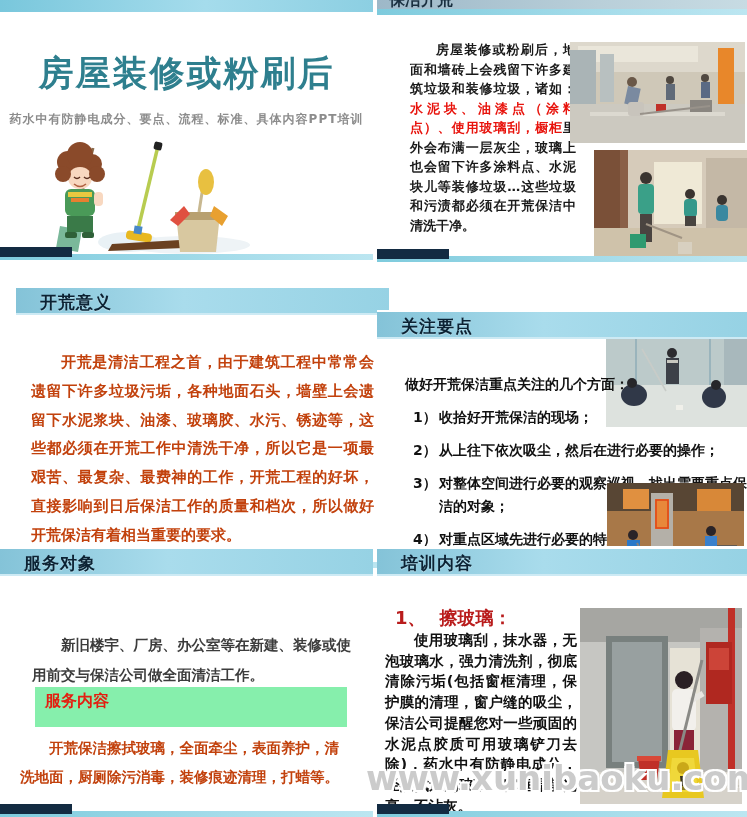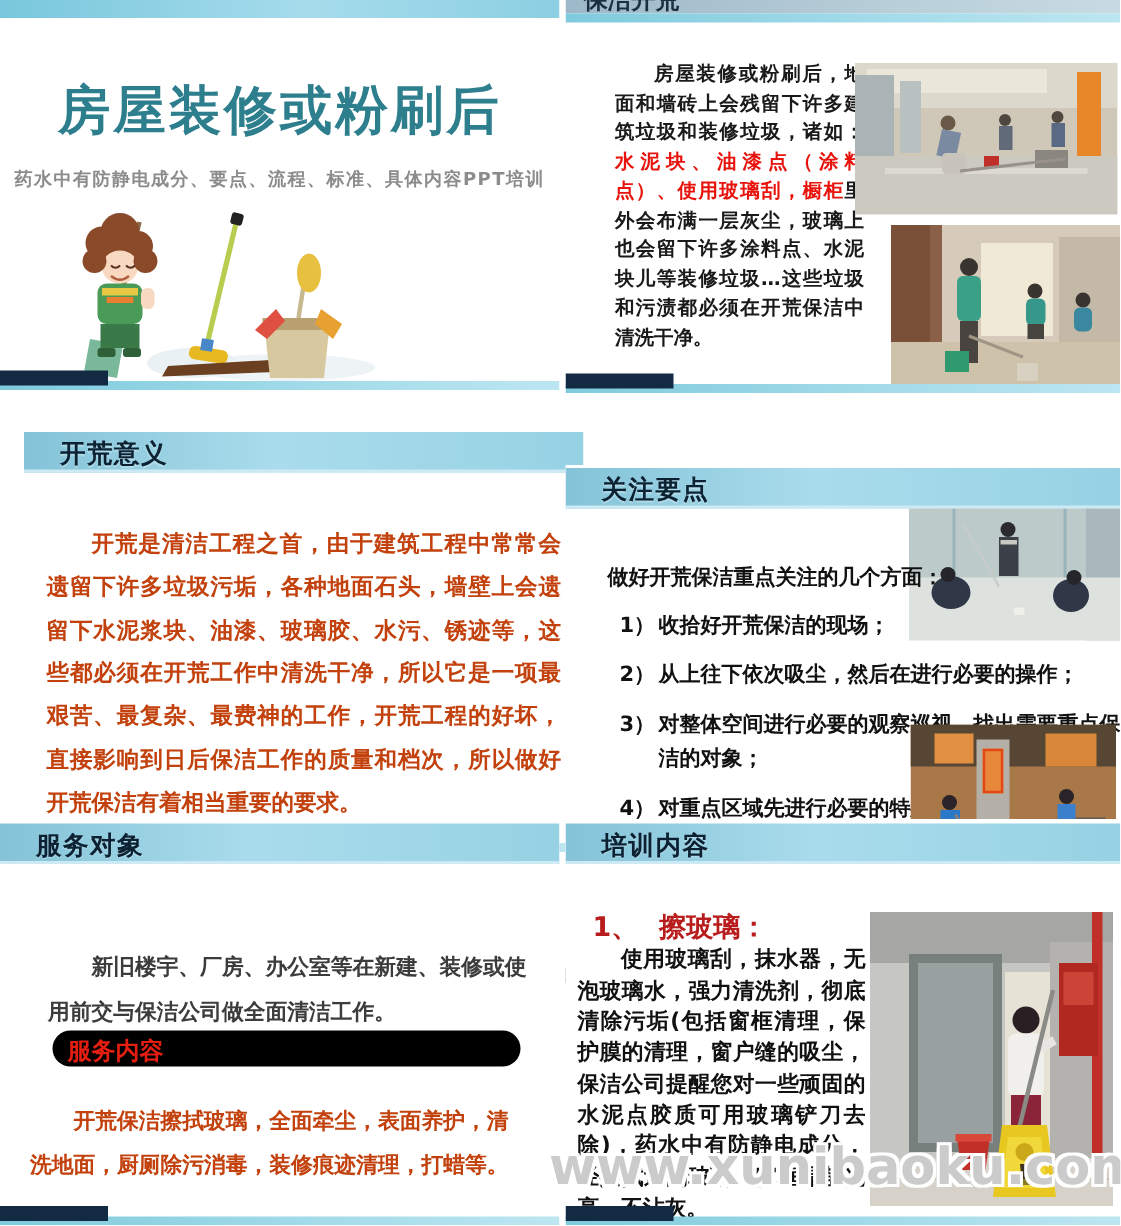--- a/index.html
+++ b/index.html
@@ -56,21 +56,21 @@
   .kp-intro{position:absolute;left:28px;top:66px;font-size:14px;font-weight:700;color:#111;}
   .kp-list{position:absolute;left:36px;top:96px;width:336px;}
   .kp-item{display:flex;margin-bottom:10px;font-size:14px;font-weight:700;color:#111;line-height:1.65;}
   .kp-item .num{flex:0 0 26px;}
   .kp-item .txt{flex:1;}
   .kp-item.narrow .txt{max-width:212px;}
 
   
   .sv-body{position:absolute;left:20px;width:332px;top:72px;font-size:14.5px;font-weight:700;
          color:#3c3c3c;line-height:2.1;text-indent:2em;margin:12px;}
-  .sv-band{position:absolute;left:35px;top:141px;width:312px;height:24px;background:#000000;border-radius:12px;}
+  .sv-band{position:absolute;left:35px;top:141px;width:312px;height:40px;background:#86efac;}
   .sv-band span{position:absolute;left:10px;top:4px;font-size:16px;font-weight:800;color:#e41e10;}
   .sv-body2{position:absolute;left:20px;width:332px;top:188px;font-size:14.5px;font-weight:700;
          color:#c2410c;line-height:2.0;text-indent:2em;margin:0;}
 
   
   .tr-item-head{position:absolute;left:18px;top:60px;font-size:18px;font-weight:800;color:#b91c1c;}
   .tr-item-head .no{margin-right:14px;}
   .tr-body{position:absolute;left:8px;top:84px;width:192px;font-size:14.5px;font-weight:800;
          color:#111;line-height:1.43;text-indent:2em;margin:0;text-align:justify;}
 

